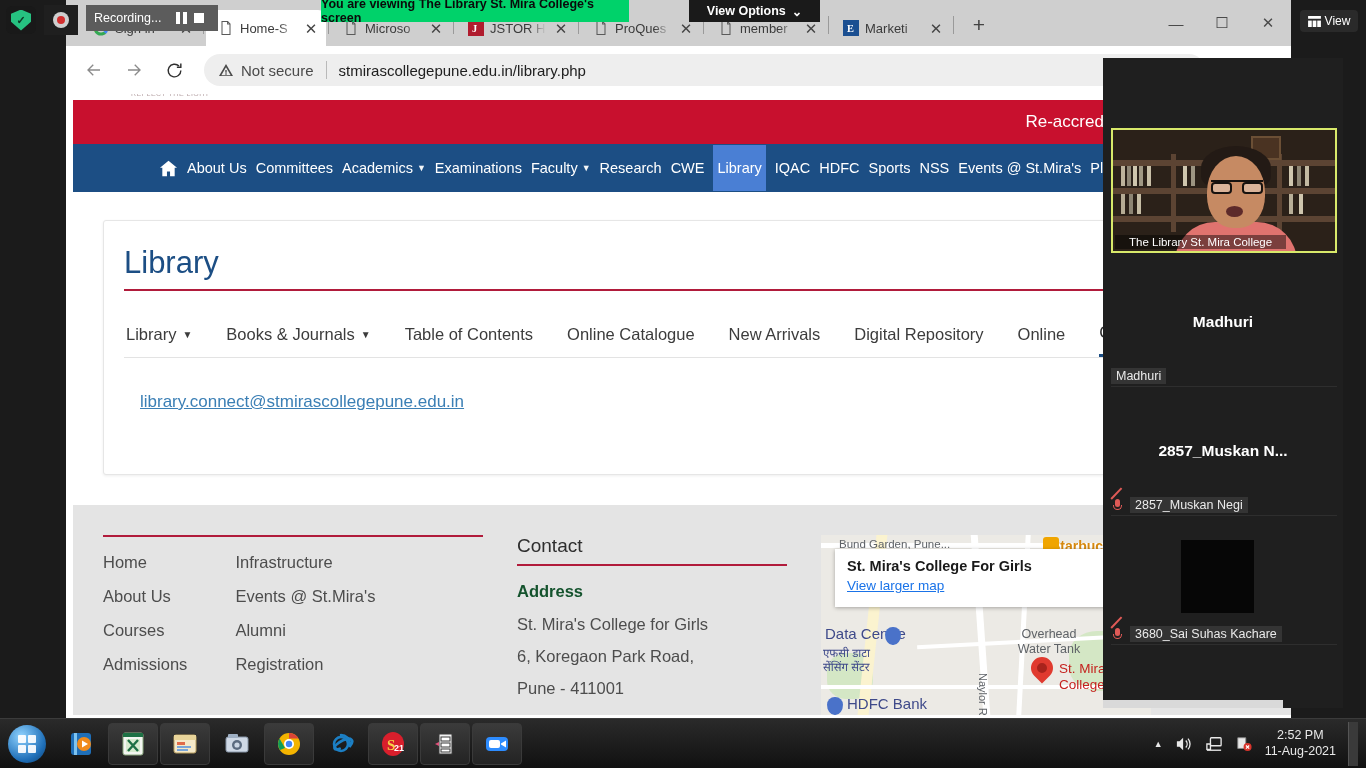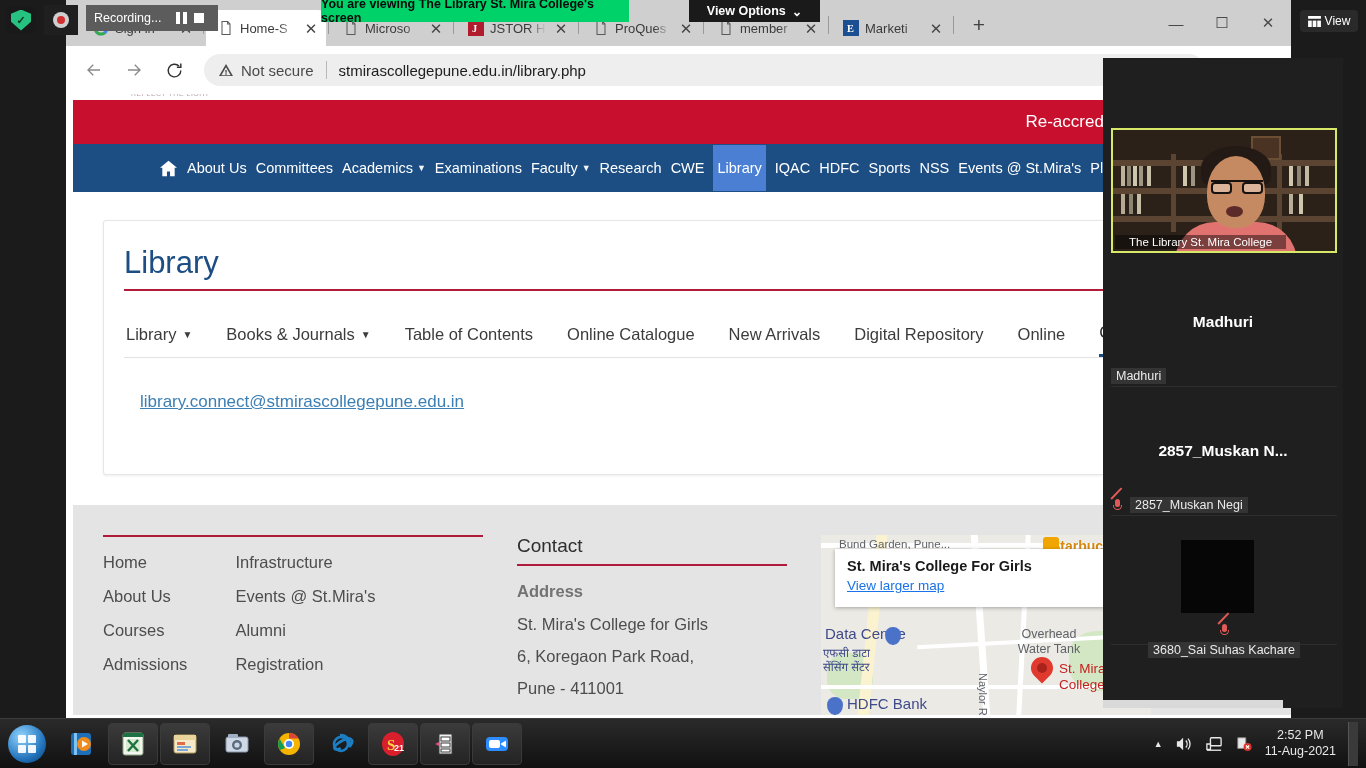--- a/index.html
+++ b/index.html
@@ -131,21 +131,21 @@
 
   
   .footer { background: #e4e4e4; padding: 30px 30px 0 30px; display: flex; gap: 34px; }
   .fcol-links { width: 380px; }
   .fcol-contact { width: 270px; }
   .fhead { font-size: 19px; color: #2e2e2e; padding-bottom: 7px; }
   .fhead-rule { height: 2px; background: #b11b3b; width: 100%; margin-bottom: 16px; }
   .flinks { display: flex; gap: 48px; }
   .flist { display: flex; flex-direction: column; gap: 15px; font-size: 16.5px; color: #4d4d4d; }
   .flist span { white-space: nowrap; }
-  .addr-label { font-size: 16.5px; color: #737373; font-weight: bold; margin-bottom: 14px; }
+  .addr-label { font-size: 16.5px; color: #14532d; font-weight: bold; margin-bottom: 14px; }
   .addr-line { font-size: 16.5px; color: #4d4d4d; margin-bottom: 13px; }
 
   
   .fcol-map { position: relative; width: 330px; height: 180px; overflow: hidden; }
   .map-canvas {
     position: absolute; inset: 0;
     background:
       linear-gradient(transparent 0 0),
       #eceae5;
   }
@@ -718,21 +718,21 @@
       <span class="mic-off">
           <span class="body"></span>
           <span class="arc"></span>
           <span class="slash"></span>
         </span>
       <span class="nm">2857_Muskan Negi</span>
     </div>
 
     <div class="zp-blackbox" style="top:482px;"></div>
 
-    <div class="zp-row" style="top:565px;flex-direction:column;">
+    <div class="zp-row" style="top:565px;">
       <span class="mic-off">
           <span class="body"></span>
           <span class="arc"></span>
           <span class="slash"></span>
         </span>
       <span class="nm">3680_Sai Suhas Kachare</span>
     </div>
 
     <div class="zp-scroll"></div>
   </div>

